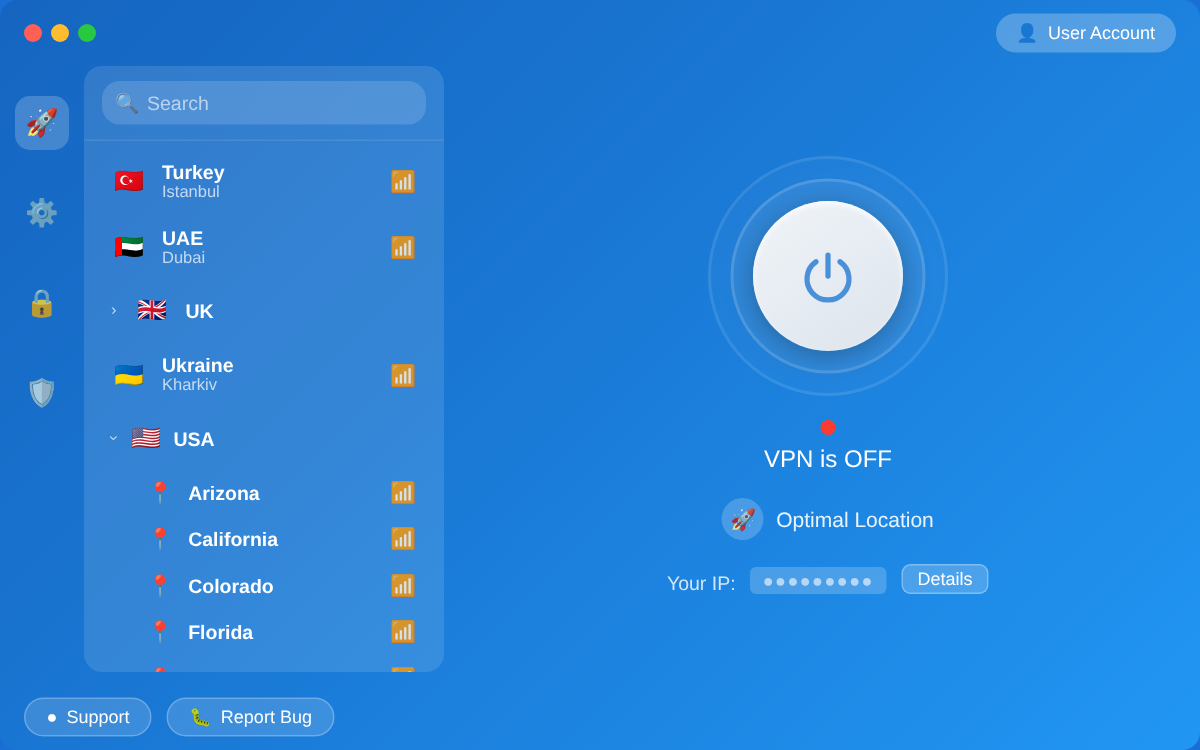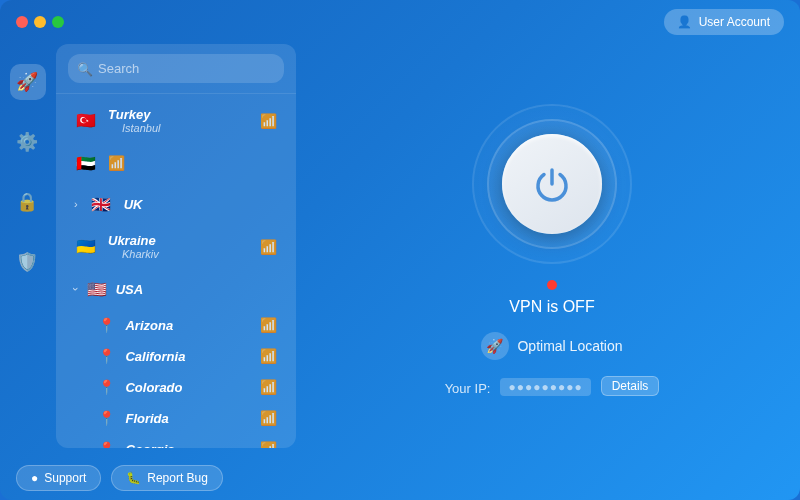--- a/index.html
+++ b/index.html
@@ -162,33 +162,31 @@
       border-radius: 50%;
       flex-shrink: 0;
       display: flex;
       align-items: center;
       justify-content: center;
       font-size: 16px;
     }
 
     .server-info {
       flex: 1;
-      font-style: italic;
     }
 
     .server-name {
       color: white;
       font-size: 13px;
       font-weight: 600;
     }
 
     .server-city {
       color: rgba(255,255,255,0.7);
       font-size: 11px;
-      margin-left: 14px;
     }
 
     .signal-icon {
       color: rgba(255,255,255,0.8);
       font-size: 14px;
     }
 
     .expand-arrow {
       color: rgba(255,255,255,0.7);
       font-size: 11px;
@@ -415,20 +413,24 @@
           <span class="flag">🇹🇷</span>
           <div class="server-info">
             <div class="server-name">Turkey</div>
             <div class="server-city">Istanbul</div>
           </div>
           <span class="signal-icon">📶</span>
         </div>
 
         <div class="server-item">
           <span class="flag">🇦🇪</span>
+          <div class="server-info">
+            <div class="server-name">UAE</div>
+            <div class="server-city">Dubai</div>
+          </div>
           <span class="signal-icon">📶</span>
         </div>
 
         <div class="server-item">
           <span class="expand-arrow">›</span>
           <span class="flag">🇬🇧</span>
           <div class="server-info">
             <div class="server-name">UK</div>
           </div>
         </div>

